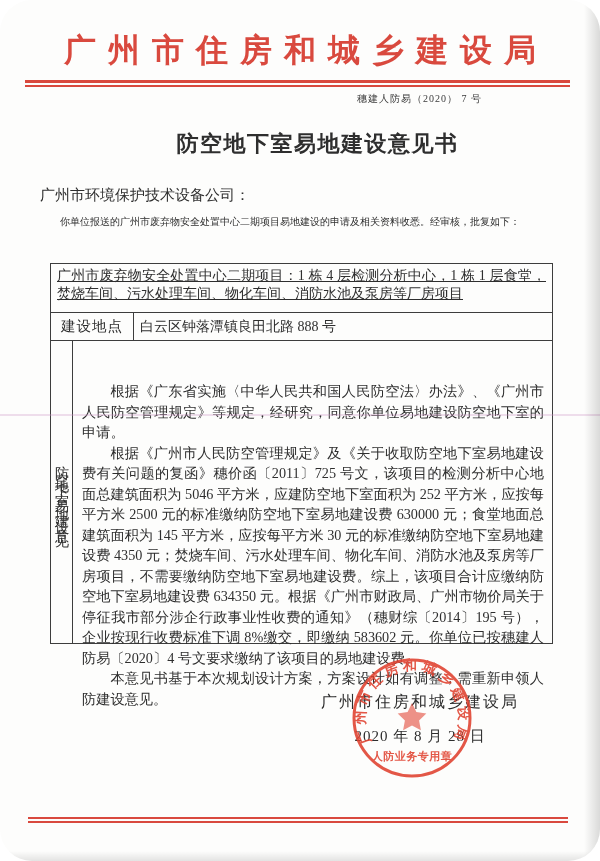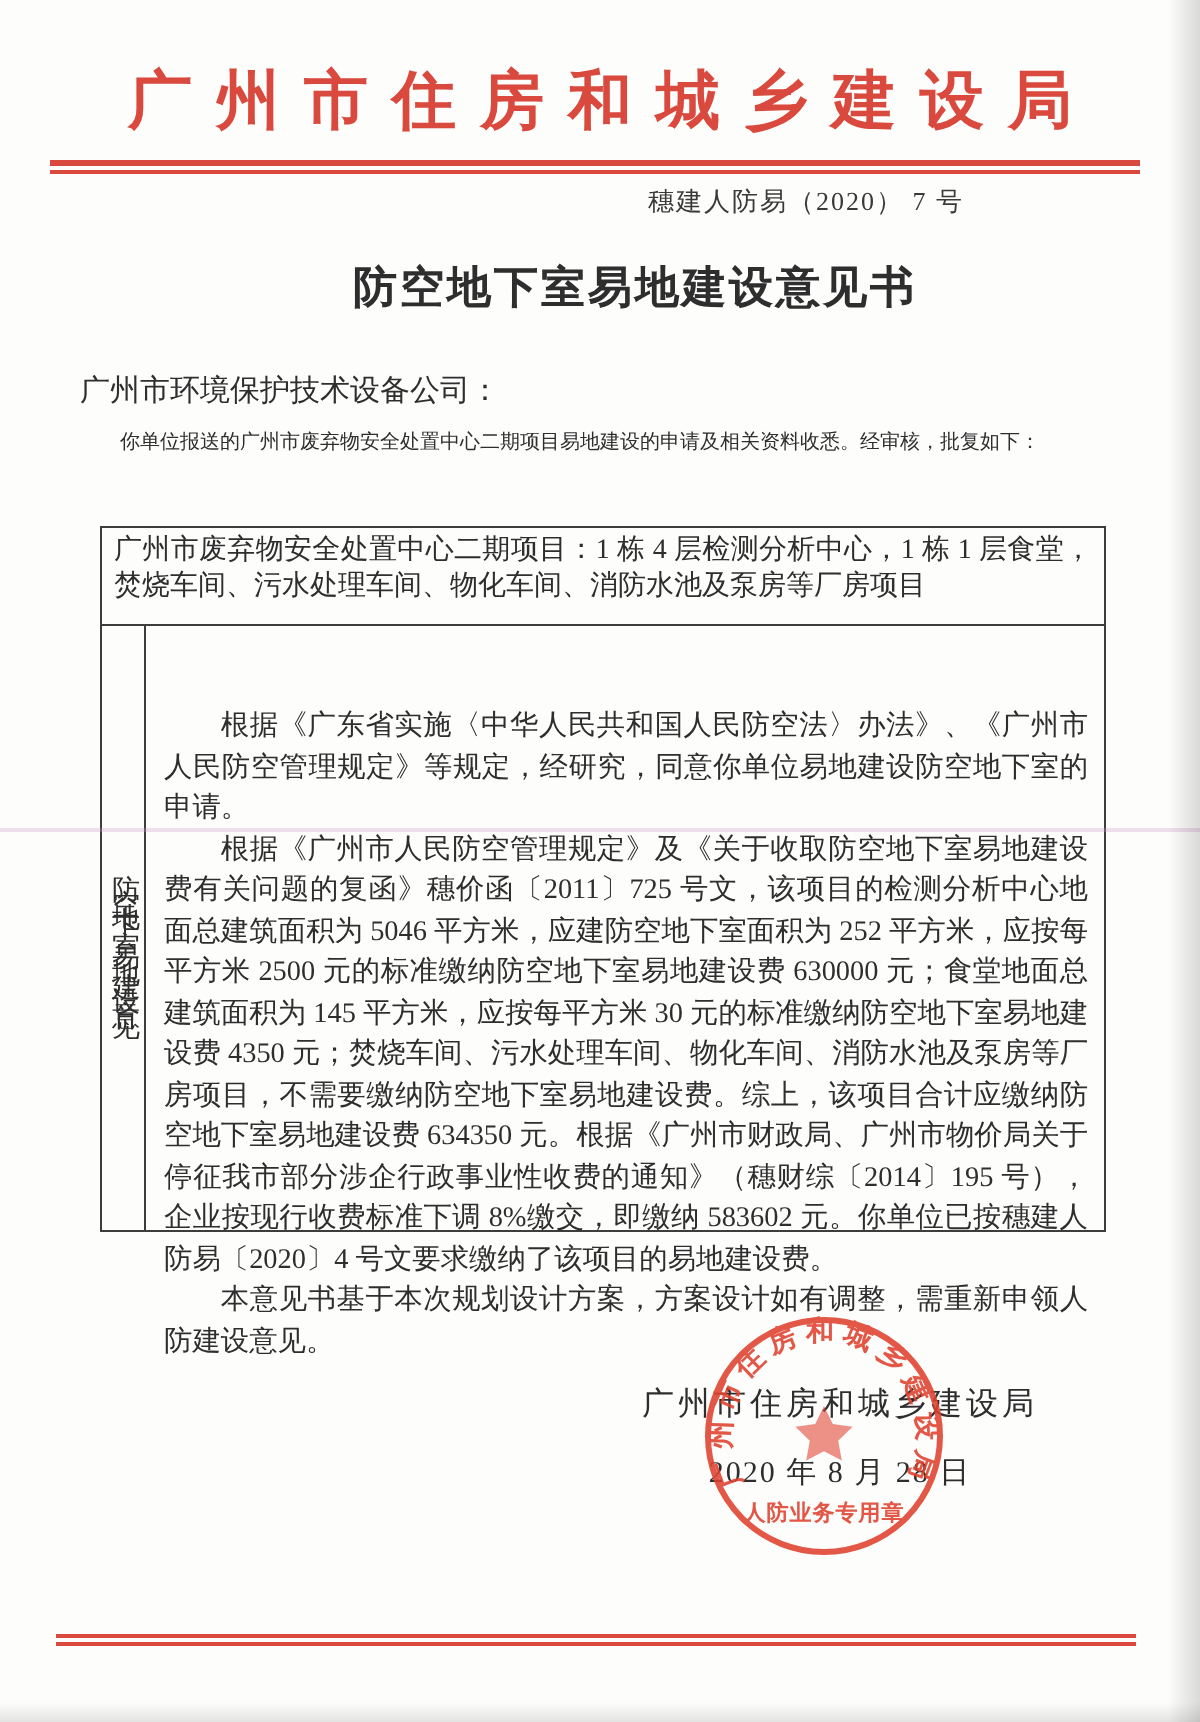--- a/index.html
+++ b/index.html
@@ -1,57 +1,58 @@
 <!DOCTYPE html>
 <html><head>
 <meta charset="utf-8">
 <style>
   html,body { margin:0; padding:0; background:#ffffff; }
   .page {
     position:relative; width:600px; height:861px; overflow:hidden;
     background:#fdfdfc;
     font-family:"Liberation Serif","DejaVu Serif",serif;
     color:#2e2e2e;
+    border-radius:32px;
   }
   .edge-right { position:absolute; top:0; right:0; width:16px; height:100%;
     background:linear-gradient(to right, rgba(0,0,0,0), rgba(0,0,0,0.14)); }
   .edge-bottom { position:absolute; bottom:0; left:0; width:100%; height:10px;
     background:linear-gradient(to bottom, rgba(0,0,0,0), rgba(0,0,0,0.10)); }
 
   .agency-header {
     position:absolute; top:29px; left:0; width:600px; text-align:center;
     font-size:32px; font-weight:bold; color:#d9493e;
     letter-spacing:12px; padding-left:12px; box-sizing:border-box;
     white-space:nowrap;
   }
   .red-rule { position:absolute; top:80px; left:25px; width:545px; }
   .red-rule .r1 { height:3px; background:#d9493e; }
   .red-rule .r2 { height:2px; background:#d9493e; margin-top:2px; }
 
   .doc-number { position:absolute; top:92px; right:118px;
-    font-size:13px; letter-spacing:1px; color:#3a3a3a; }
+    font-size:10px; letter-spacing:1px; color:#3a3a3a; }
 
   .doc-title { position:absolute; top:129px; left:0; width:545px;
     text-align:center; font-size:22px; font-weight:bold; letter-spacing:1.5px;padding-left:45px; }
 
   .recipient { position:absolute; top:186px; left:40px; font-size:15px; }
 
   .intro { position:absolute; top:209px; left:40px; width:521px;
     font-size:10px; line-height:26px; text-indent:2em; text-align:justify; margin:0; }
 
   .info-table { position:absolute; top:263px; left:50px; width:503px;
     border:1px solid #3d3d3d; box-sizing:border-box; background:transparent; }
   .trow { display:flex; border-bottom:1px solid #3d3d3d; }
   .trow:last-child { border-bottom:none; }
   .tlabel { width:83px; flex:0 0 83px; border-right:1px solid #3d3d3d;
     display:flex; align-items:center; justify-content:center;
     font-size:14.5px; letter-spacing:1px; box-sizing:border-box; }
   .tvalue { flex:1; padding:3px 6px; font-size:14px; line-height:17.5px;
     text-align:justify; box-sizing:border-box; }
-  .trow-project .tvalue { min-height:48px; }
+  .trow-project .tvalue { min-height:48px;text-decoration:underline; }
   .trow-location { height:27px; }
   .trow-location .tvalue { line-height:21px; }
   .trow-opinion { height:302px;justify-content:center; }
   .tlabel-vert { width:22px; flex:0 0 22px; border-right:1px solid #3d3d3d;
     display:flex; align-items:center; justify-content:center; box-sizing:border-box; }
   .tlabel-vert span { writing-mode:vertical-rl; text-orientation:upright;
     font-size:14px; letter-spacing:7px; }
   .tvalue-opinion { flex:1; padding:40px 8px 8px 9px; font-size:14.2px;
     line-height:20.5px; box-sizing:border-box; }
   .tvalue-opinion p { margin:0; text-indent:2em; text-align:justify; }
@@ -90,20 +91,24 @@
   <div class="doc-title">防空地下室易地建设意见书</div>
 
   <div class="recipient">广州市环境保护技术设备公司：</div>
 
   <p class="intro">你单位报送的广州市废弃物安全处置中心二期项目易地建设的申请及相关资料收悉。经审核，批复如下：</p>
 
   <div class="info-table">
     <div class="trow trow-project">
       <div class="tvalue">广州市废弃物安全处置中心二期项目：1 栋 4 层检测分析中心，1 栋 1 层食堂，焚烧车间、污水处理车间、物化车间、消防水池及泵房等厂房项目</div>
     </div>
+    <div class="trow trow-location">
+      <div class="tlabel">建设地点</div>
+      <div class="tvalue">白云区钟落潭镇良田北路 888 号</div>
+    </div>
     <div class="trow trow-opinion">
       <div class="tlabel-vert">
         <span>防空地下室易地建设意见</span>
       </div>
       <div class="tvalue-opinion">
         <p>根据《广东省实施〈中华人民共和国人民防空法〉办法》、《广州市人民防空管理规定》等规定，经研究，同意你单位易地建设防空地下室的申请。</p>
         <p>根据《广州市人民防空管理规定》及《关于收取防空地下室易地建设费有关问题的复函》穗价函〔2011〕725 号文，该项目的检测分析中心地面总建筑面积为 5046 平方米，应建防空地下室面积为 252 平方米，应按每平方米 2500 元的标准缴纳防空地下室易地建设费 630000 元；食堂地面总建筑面积为 145 平方米，应按每平方米 30 元的标准缴纳防空地下室易地建设费 4350 元；焚烧车间、污水处理车间、物化车间、消防水池及泵房等厂房项目，不需要缴纳防空地下室易地建设费。综上，该项目合计应缴纳防空地下室易地建设费 634350 元。根据《广州市财政局、广州市物价局关于停征我市部分涉企行政事业性收费的通知》（穗财综〔2014〕195 号），企业按现行收费标准下调 8%缴交，即缴纳 583602 元。你单位已按穗建人防易〔2020〕4 号文要求缴纳了该项目的易地建设费。</p>
         <p>本意见书基于本次规划设计方案，方案设计如有调整，需重新申领人防建设意见。</p>
       </div>
     </div>

